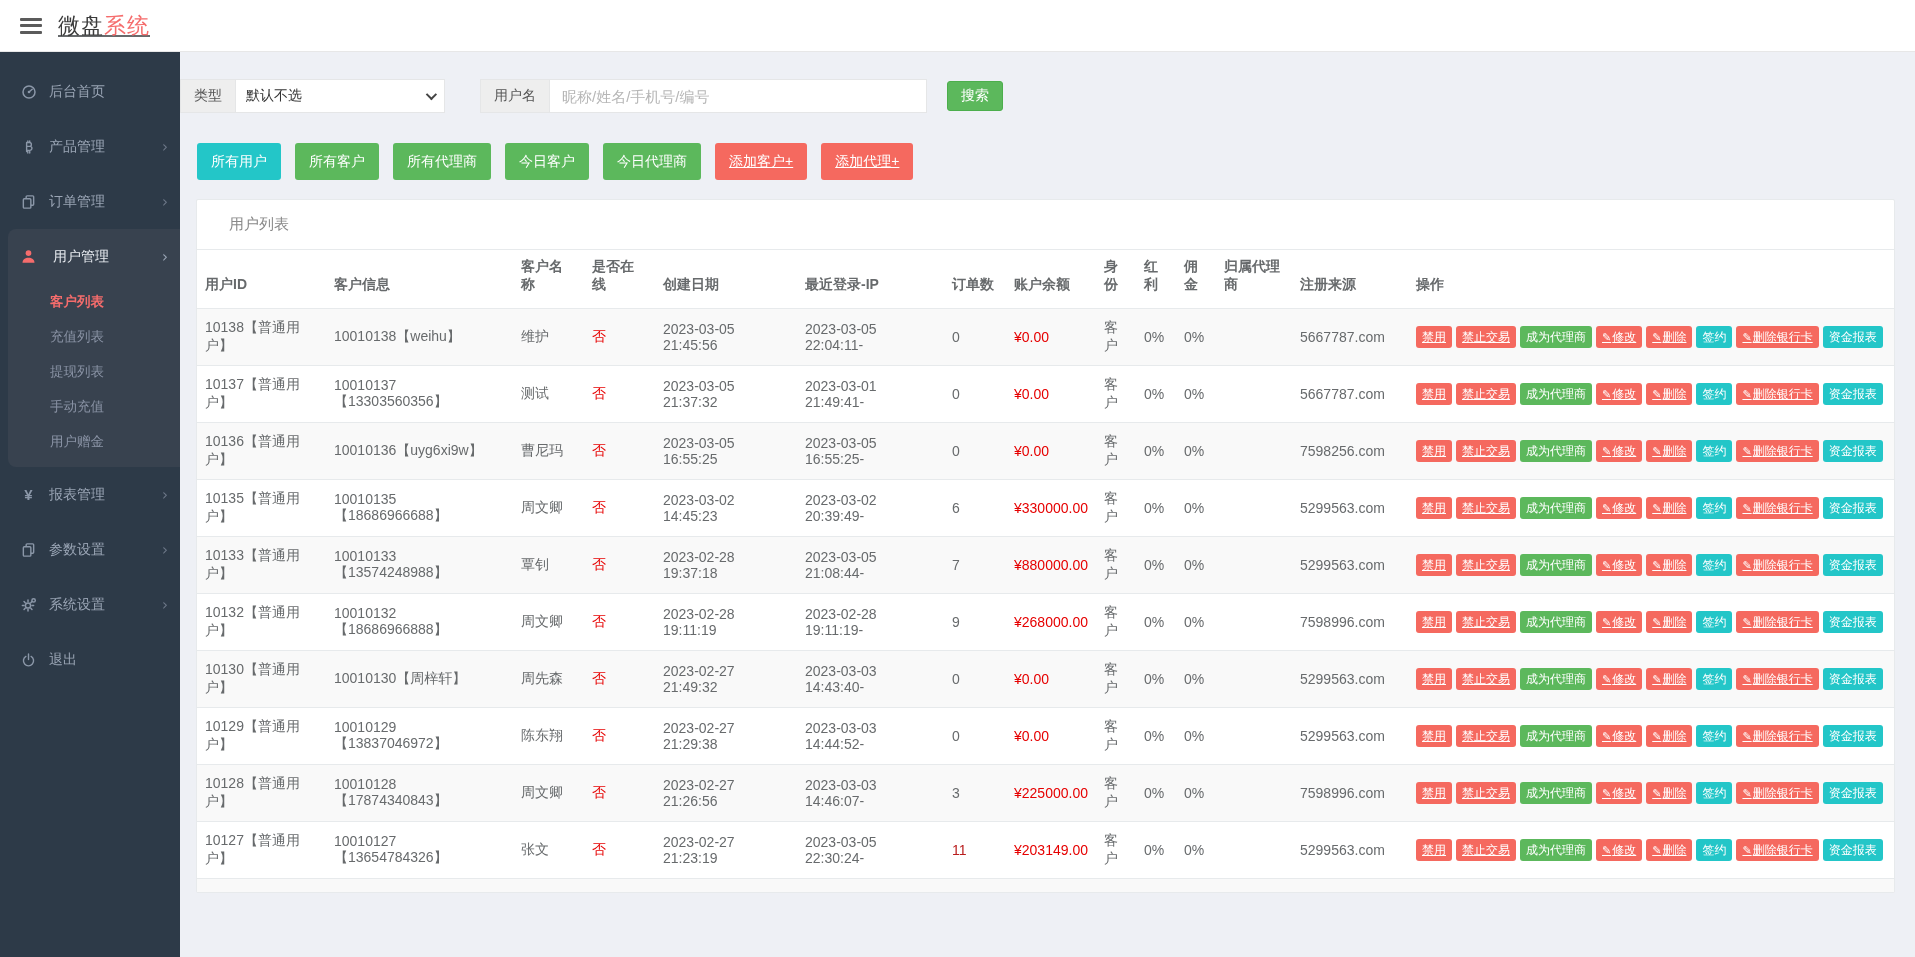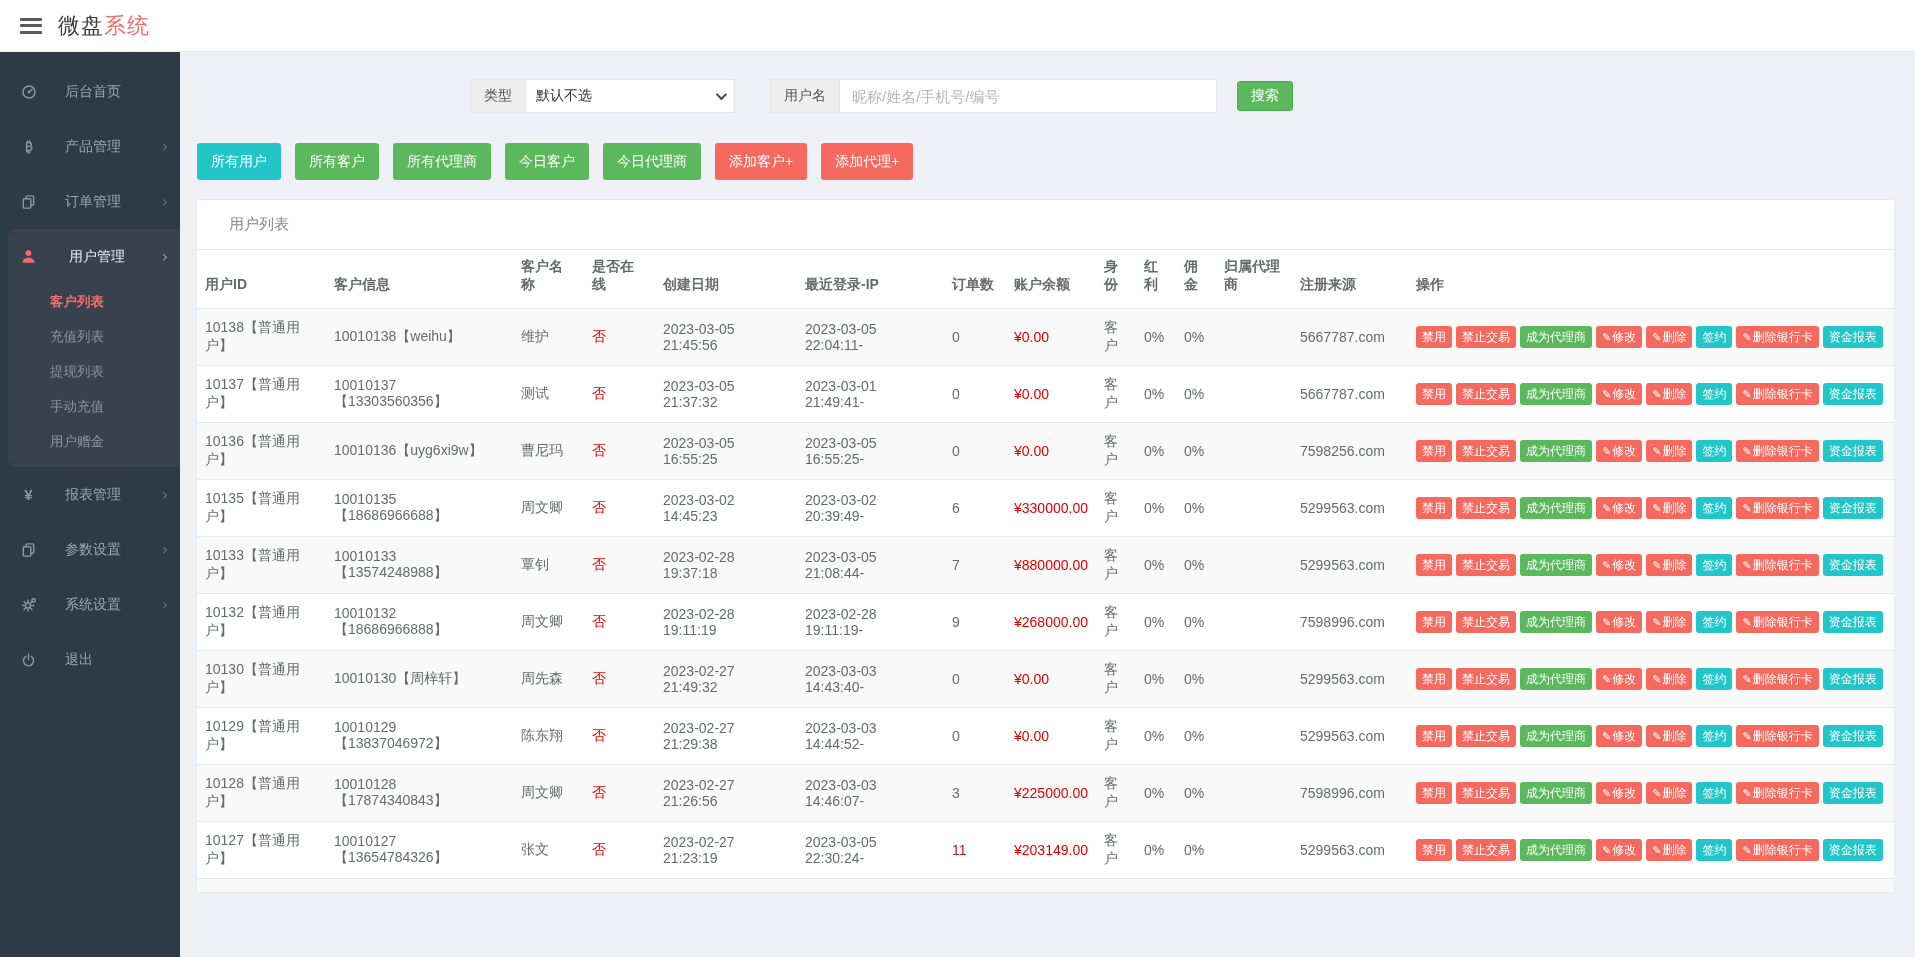--- a/index.html
+++ b/index.html
@@ -9,49 +9,49 @@
     font-size: 14px; color:#676a6c; background:#eef0f5;
   }
   
   .topbar {
     position:absolute; top:0; left:0; width:1915px; height:52px;
     background:#ffffff; border-bottom:1px solid #e7e7e7;
     display:flex; align-items:center; padding-left:20px; z-index:5;
   }
   .burger { width:22px; height:16px; display:flex; flex-direction:column; justify-content:space-between; cursor:pointer; }
   .burger div { height:3px; background:#5b5b5b; border-radius:1px; }
-  .brand { margin-left:16px; font-size:22px; letter-spacing:1px; }
+  .brand { margin-left:16px; font-size:22px; letter-spacing:1px;text-decoration:underline; }
   .brand .b1 { color:#3c3c3c; }
   .brand .b2 { color:#f56c6c; }
 
   
   .sidebar {
     position:absolute; top:52px; left:0; bottom:0; width:180px;
     background:#2d3a48; padding-top:12px; overflow:hidden;
   }
   .nav-item {
     height:55px; display:flex; align-items:center; gap:12px;
     padding:0 12px 0 20px; color:#9aa5b5; cursor:pointer; font-size:14px;
   }
   .nav-icon { width:17px; display:inline-flex; justify-content:center; align-items:center; color:#8b97a8; font-size:15px; font-weight:bold; flex:none; }
-  .nav-label { flex:1 1 auto; white-space:nowrap;margin-left:16px; }
+  .nav-label { flex:1 1 auto; white-space:nowrap; }
   .nav-arrow { color:#6d7888; font-size:15px; font-family:"DejaVu Sans",sans-serif; }
   .nav-panel { background:#38424f; margin-left:8px; border-radius:8px 0 0 8px; padding-bottom:8px; }
   .nav-panel .nav-item { padding-left:12px; color:#dfe4ea;gap:16px; }
   .nav-panel .nav-item .nav-arrow { color:#9aa5b5; }
   .sub-item {
     height:35px; display:flex; align-items:center; padding-left:42px;
     color:#8a93a5; font-size:13.5px; cursor:pointer;
   }
   .sub-item.active { color:#f56c6c; font-weight:bold; }
 
   
   .main { position:absolute; top:52px; left:180px; right:0; bottom:0; background:#eef0f5; overflow:hidden; }
 
-  .filter-row { display:flex; align-items:center; margin-top:27px; padding-left:290px; }
+  .filter-row { display:flex; align-items:center; margin-top:27px; }
   .igroup { display:flex; align-items:stretch; height:34px; }
   .ig-label {
     background:#eeeeee; border:1px solid #e5e6e7; border-right:none;
     display:flex; align-items:center; padding:0 13px; color:#555; font-size:14px; white-space:nowrap;
   }
   .ig-select {
     width:210px; background:#fff; border:1px solid #e5e6e7;
     display:flex; align-items:center; justify-content:space-between;
     padding:0 10px; color:#333; cursor:pointer;gap:25px;
   }
@@ -64,21 +64,21 @@
     border-radius:3px; font-size:14px; cursor:pointer; font-family:inherit;
   }
 
   .toolbar { display:flex; gap:14px; margin:30px 0 0 17px; }
   .tbtn {
     height:37px; padding:0 14px; border:none; border-radius:3px; color:#fff;
     font-size:14px; cursor:pointer; font-family:inherit; white-space:nowrap;
   }
   .teal { background:#23c6c8; }
   .green { background:#5cb85c; }
-  .red { background:#f5695f; }
+  .red { background:#f5695f;text-decoration:underline; }
 
   
   .card { margin:19px 20px 0 16px; background:#ffffff; border:1px solid #e7eaec; border-radius:2px; }
   .card-title { padding:15px 32px; color:#888; font-size:15px; border-bottom:1px solid #e7eaec; }
   table { width:100%; border-collapse:collapse; table-layout:fixed; }
   th {
     text-align:left; vertical-align:bottom; padding:8px 8px 14px 8px;
     color:#676a6c; font-size:14px; font-weight:bold; border-bottom:1px solid #e7eaec;
   }
   td { padding:10px 8px; vertical-align:middle; font-size:14px; color:#676a6c; word-wrap:break-word; }

